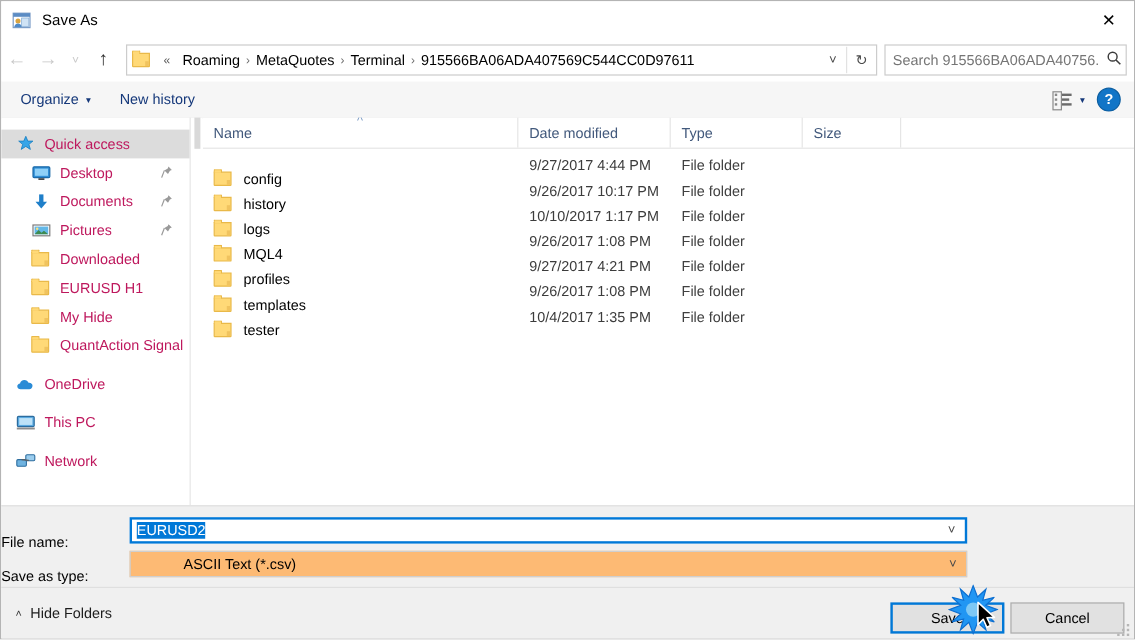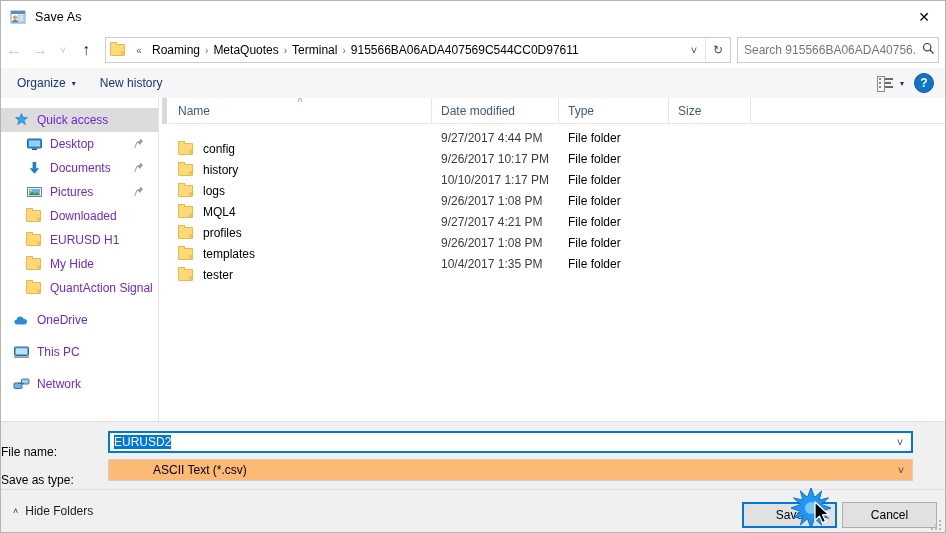--- a/index.html
+++ b/index.html
@@ -167,21 +167,21 @@
   }
   .splitter {
     width: 10px; background: #ffffff; position: relative; flex: none;
   }
   .splitter:after {
     content: ""; position: absolute; left: 3px; top: 0;
     width: 5px; height: 26px; background: #d9d9d9;
   }
   .sb-item {
     height: 24px; display: flex; align-items: center;
-    padding-left: 12px; font-size: 12px; color: #6d28d9;
+    padding-left: 12px; font-size: 12px; color: #be185d;
     white-space: nowrap; position: relative;
   }
   .sb-item.selected { background: #dcdcdc; }
   .sb-item .sb-icon {
     width: 17px; height: 16px; margin-right: 7px;
     flex: none; position: relative;
   }
   .sb-item.indent { padding-left: 25px; }
   .sb-label { overflow: hidden; }
   .pin {
@@ -240,21 +240,21 @@
   .row {
     height: 21px; display: flex; align-items: center;
     font-size: 12px; color: #000;
   }
   .cell-name {
     width: 263px; display: flex; align-items: center;
     padding-left: 9px; box-sizing: border-box; margin-top: 22px;
   }
   .cell-name .fi { width: 17px; height: 16px; position: relative; margin-right: 8px; flex: none; }
   .cell-date { width: 127px; padding-left: 9px; box-sizing: border-box; color: #3c3c3c; }
-  .cell-type { width: 110px; padding-left: 9px; box-sizing: border-box; color: #000000; }
+  .cell-type { width: 110px; padding-left: 9px; box-sizing: border-box; color: #404040; }
   .cell-size { width: 82px; padding-left: 9px; box-sizing: border-box; color: #3c3c3c; }
 
   
   .formarea {
     position: absolute; left: 0; top: 420px;
     width: 946px; height: 68px;
     background: #f0f0f0;
     border-top: 1px solid #dfdfdf;
   }
   .formrow {
@@ -263,21 +263,21 @@
   }
   .formrow.r1 { top: 9px; }
   .formrow.r2 { top: 37px; }
   .flabel {
     width: 107px; text-align: left; padding-right: 8px;
     font-size: 12px; color: #000;
     box-sizing: border-box;
     margin-top: 20px;
   }
   .combo {
-    width: 805px; height: 22px;
+    width: 698px; height: 22px;
     background: #fff;
     border: 1px solid #7a7a7a;
     box-sizing: border-box;
     display: flex; align-items: center;
     position: relative;
   }
   .combo.focused { border: 2px solid #0078d7; }
   .combo.readonly { background: #fdba74; border: 1px solid #cfcfcf; padding-left: 40px; }
   .combo-value {
     flex: 1; padding-left: 4px; font-size: 12px; color: #000;

